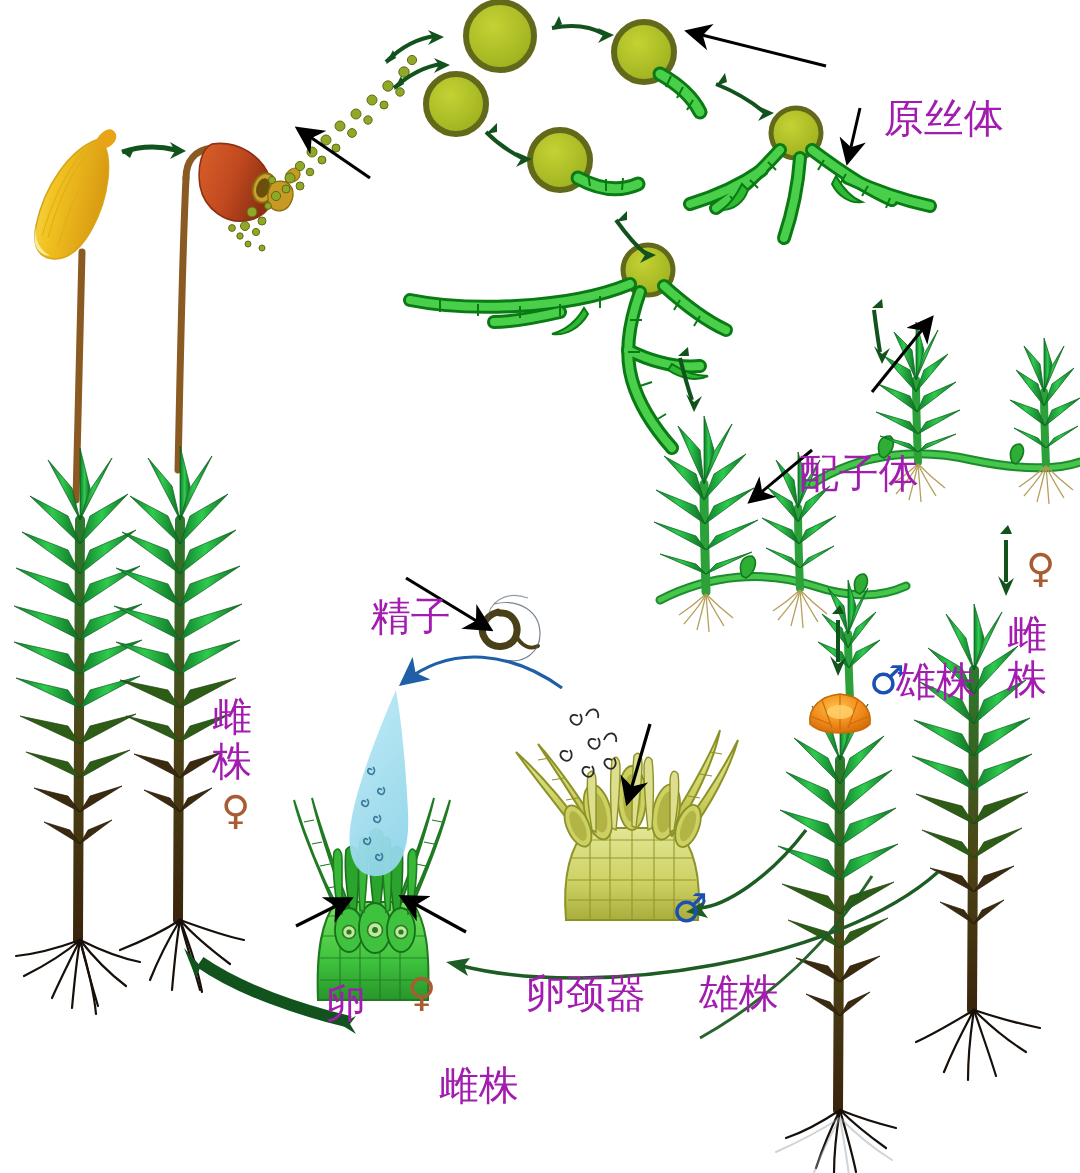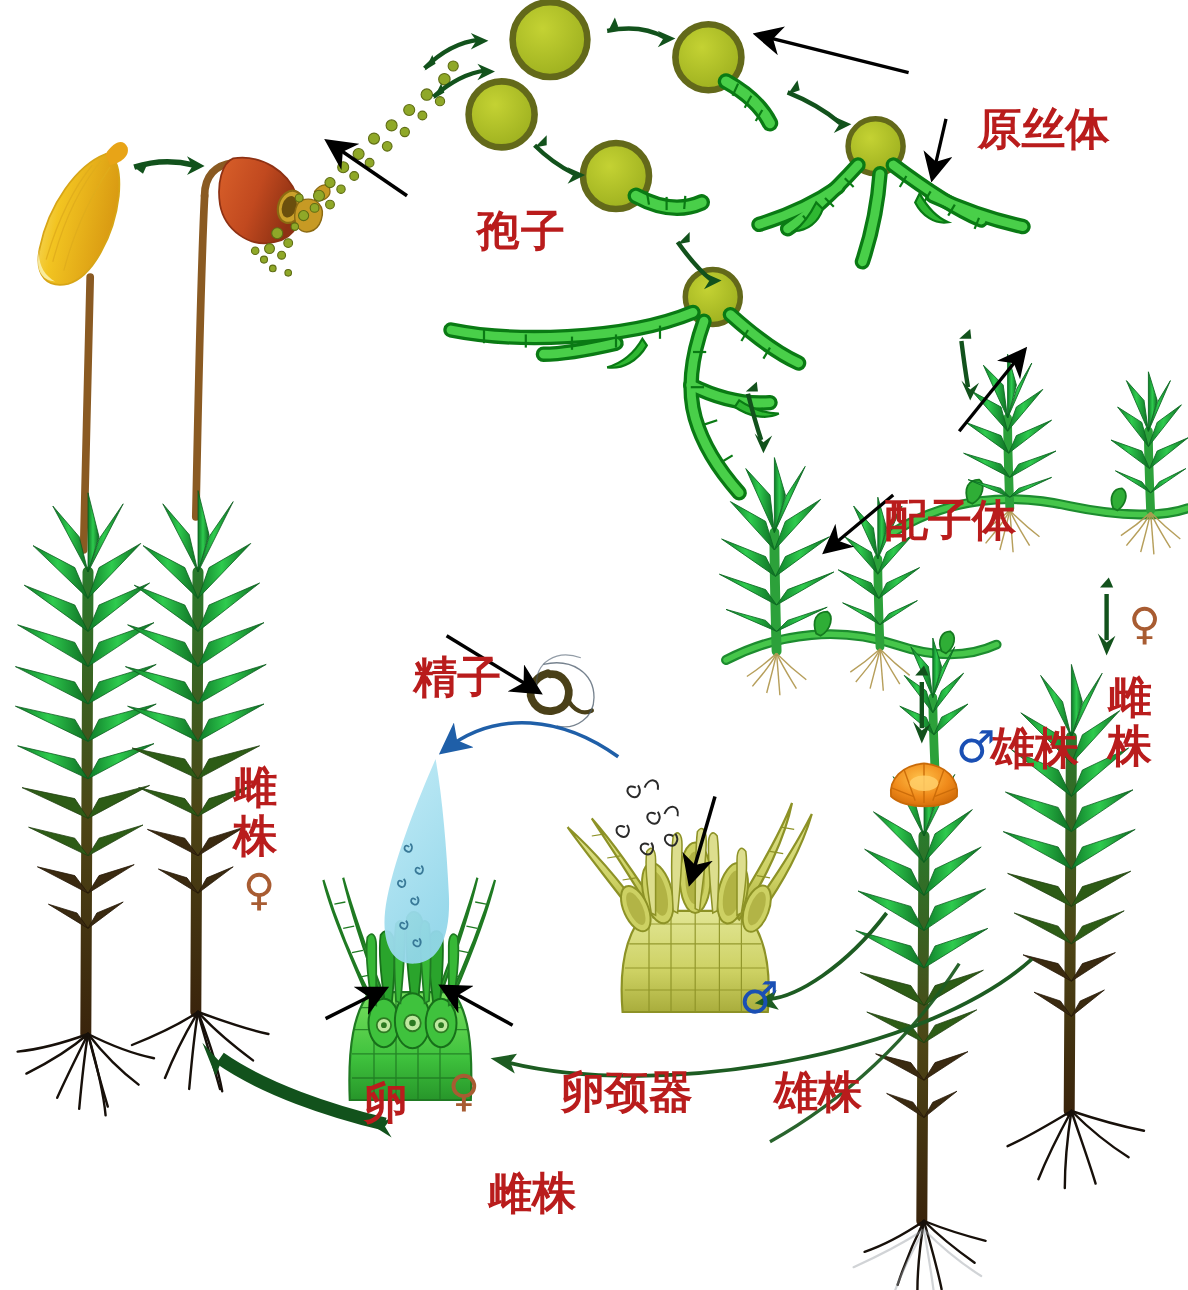--- a/index.html
+++ b/index.html
@@ -1,21 +1,21 @@
 <!DOCTYPE html>
 <html><head>
 <meta charset="utf-8">
 <title>Moss Life Cycle</title>
 <style>
   html,body{margin:0;padding:0;background:#ffffff;}
   body{width:1080px;height:1173px;position:relative;overflow:hidden;
        font-family:"DejaVu Sans","Liberation Sans",sans-serif;}
   #stage{position:absolute;left:0;top:0;width:1080px;height:1173px;}
   svg.layer{position:absolute;left:0;top:0;width:1080px;height:1173px;overflow:visible;}
-  .lbl{position:absolute;color:#b91c1c;font-weight:700;line-height:1.05;
+  .lbl{position:absolute;color:#a21caf;font-weight:400;line-height:1.05;
        white-space:pre;font-family:"DejaVu Sans","Liberation Sans",sans-serif;}
   .sym{position:absolute;font-weight:400;line-height:1;}
   .sym-f{color:#a85c32;}
   .sym-m{color:#1a4fb4;}
 </style>
 </head>
 <body>
 
 <div id="stage">
 
@@ -787,38 +787,35 @@
         <path d="M938,872 C840,960 600,1000 462,966" stroke="#1d5c22" stroke-width="3.4" fill="none"></path>
         <path d="M470,958 L446,962 L468,976 L464,966 Z" fill="#1d5c22"></path>
       </g>
 
       <g>
         <path d="M700,1038 C768,1000 828,944 872,876" stroke="#1d5c22" stroke-width="3" fill="none" opacity=".95"></path>
       </g>
     </g>
   </svg>
 
-  <div class="lbl" style="left:378px;top:148px;font-size:40px;">
-    <span>孢子</span>
-  </div>
 
   <div class="lbl" style="left:833px;top:55px;font-size:40px;">
     <span>原丝体</span>
   </div>
 
   <div class="lbl" style="left:748px;top:410px;font-size:40px;">
     <span>配子体</span>
   </div>
 
   <div class="lbl" style="left:320px;top:553px;font-size:40px;">
     <span>精子</span>
   </div>
 
 
-  <div class="lbl" style="left:454px;top:930px;font-size:40px;">
+  <div class="lbl" style="left:475px;top:930px;font-size:40px;">
     <span>卵颈器</span>
   </div>
 
   <div class="lbl" style="left:275px;top:940px;font-size:40px;">
     <span>卵</span>
   </div>
 
   <div class="lbl" style="left:388px;top:1022px;font-size:40px;">
     <span>雌株</span>
   </div>

